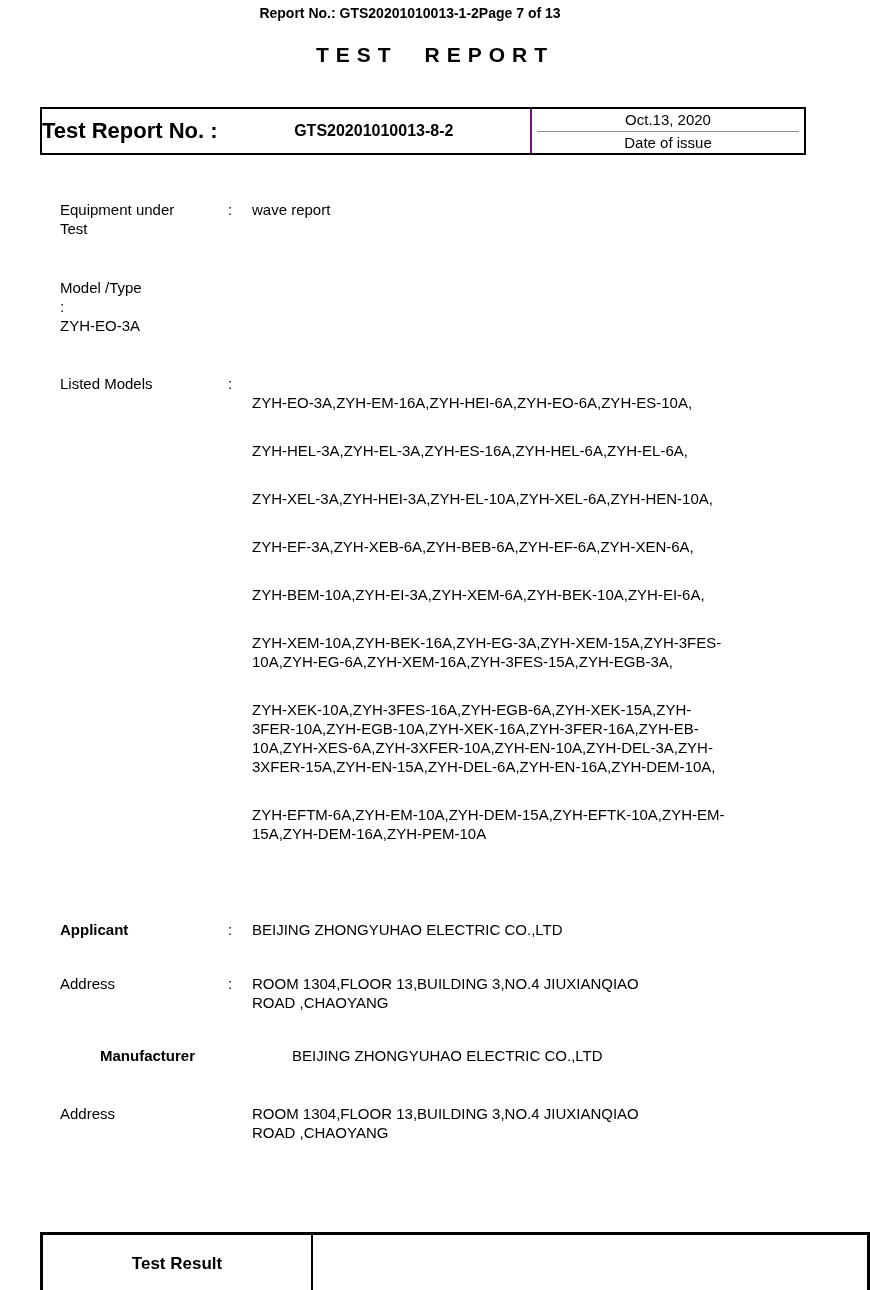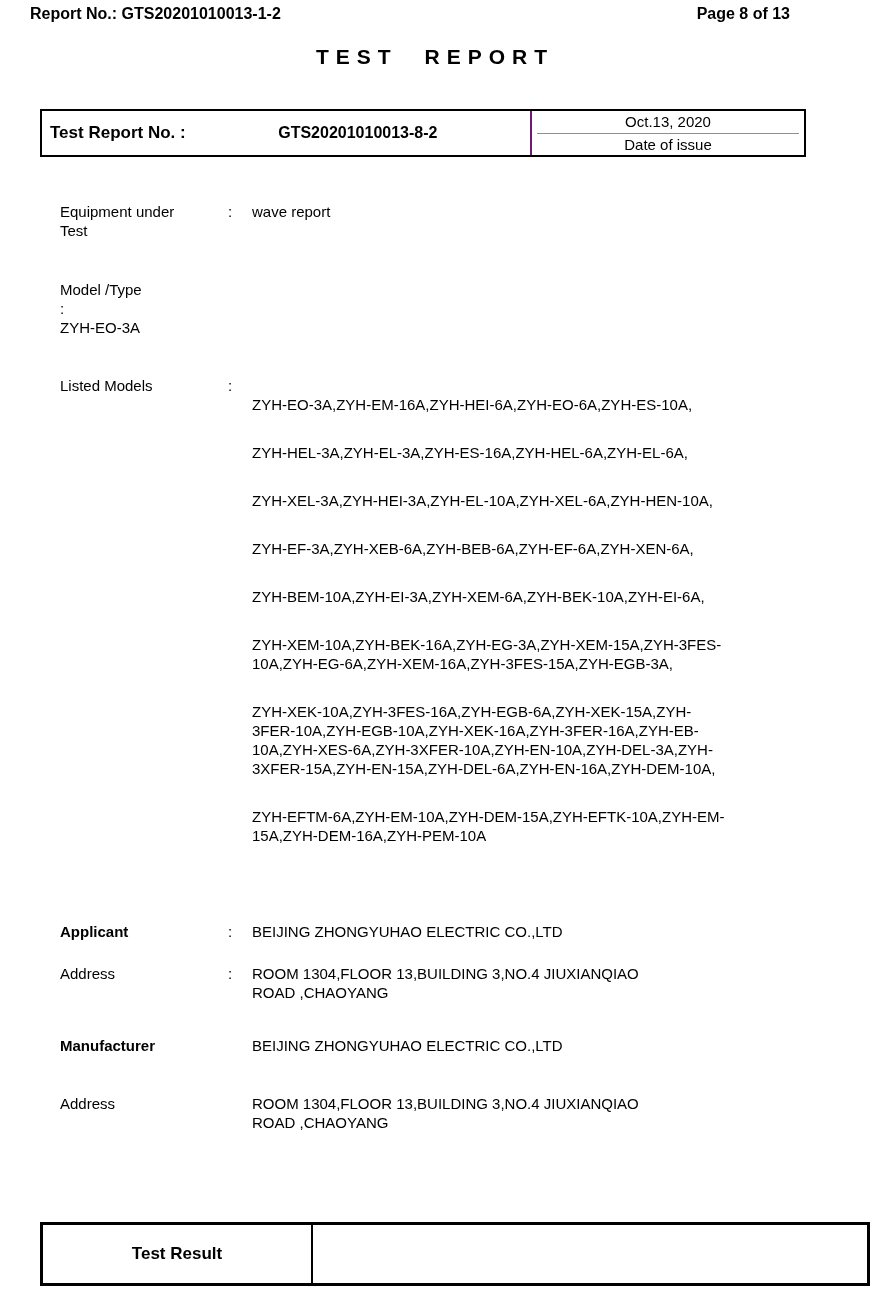--- a/index.html
+++ b/index.html
@@ -8,46 +8,45 @@
     width: 870px;
     height: 1290px;
     position: relative;
     overflow: hidden;
     color: #000;
     font-family: "Liberation Sans", "DejaVu Sans", sans-serif;
     font-size: 15px;
   }
   .doc-header {
     display: flex;
-    justify-content: space-between;
+    justify-content: center;
     padding: 5px 80px 0 30px;
-    font-size: 16px;
+    font-size: 14px;
     font-weight: 700;
   }
   .doc-title {
     margin-top: 22px;
     text-align: center;
     font-size: 21px;
     font-weight: 700;
     letter-spacing: 7px;
     word-spacing: 14px;
   }
   
   .report-table {
     margin: 40px 0 0 40px;
     width: 766px;
     height: 48px;
     border: 2px solid #000;
     display: flex;
   }
   .rt-left { flex: 1; display: flex; align-items: center; }
   .rt-label {
-    font-size: 17px;
-    font-weight: 700;
-    padding-left: 8px;
+    font-size: 22px;
+    font-weight: 700;
     white-space: nowrap;
   }
   .rt-number {
     flex: 1;
     text-align: center;
     font-weight: 700;
     font-size: 16px;
   }
   .rt-right {
     width: 274px;
@@ -74,23 +73,23 @@
   
   .fields { margin: 45px 0 0 60px; }
   .field-row { display: flex; line-height: 19px; }
   .f-label { width: 168px; white-space: pre-line; }
   .f-colon { width: 24px; }
   .f-value { width: 540px; white-space: pre-line; }
   .bold { font-weight: 700; }
   .mb-equip { margin-bottom: 40px; }
   .mb-model { margin-bottom: 39px; flex-direction: column; }
   .mb-listed { margin-bottom: 42px; }
-  .mb-applicant { margin-bottom: 23px; }
+  .mb-applicant { margin-bottom: 35px; }
   .mb-address1 { margin-bottom: 34px; }
-  .mb-manufacturer { margin-bottom: 39px; }
+  .mb-manufacturer { margin-bottom: 39px; margin-left: 40px; }
   .f-value p { margin: 0 0 10px 0; white-space: pre-line; }
   .f-value p:last-child { margin-bottom: 16px; }
   
   .result-table {
     margin: 90px 0 0 40px;
     width: 830px;
     height: 64px;
     border: 3px solid #000;
     display: flex;
     font-size: 17px;
@@ -115,21 +114,21 @@
     width: 772px;
     font-size: 15px;
     line-height: 21px;
   }
 </style>
 </head>
 <body>
 
 <div class="doc-header">
   <span>Report No.: GTS20201010013-1-2</span>
-  <span>Page 8 of 13</span>
+  <span>Page 7 of 13</span>
 </div>
 
 <div class="doc-title">TEST REPORT</div>
 
 <div class="report-table">
   <div class="rt-left">
     <span class="rt-label">Test Report No. :</span>
     <span class="rt-number">GTS20201010013-8-2</span>
   </div>
   <div class="rt-right">

